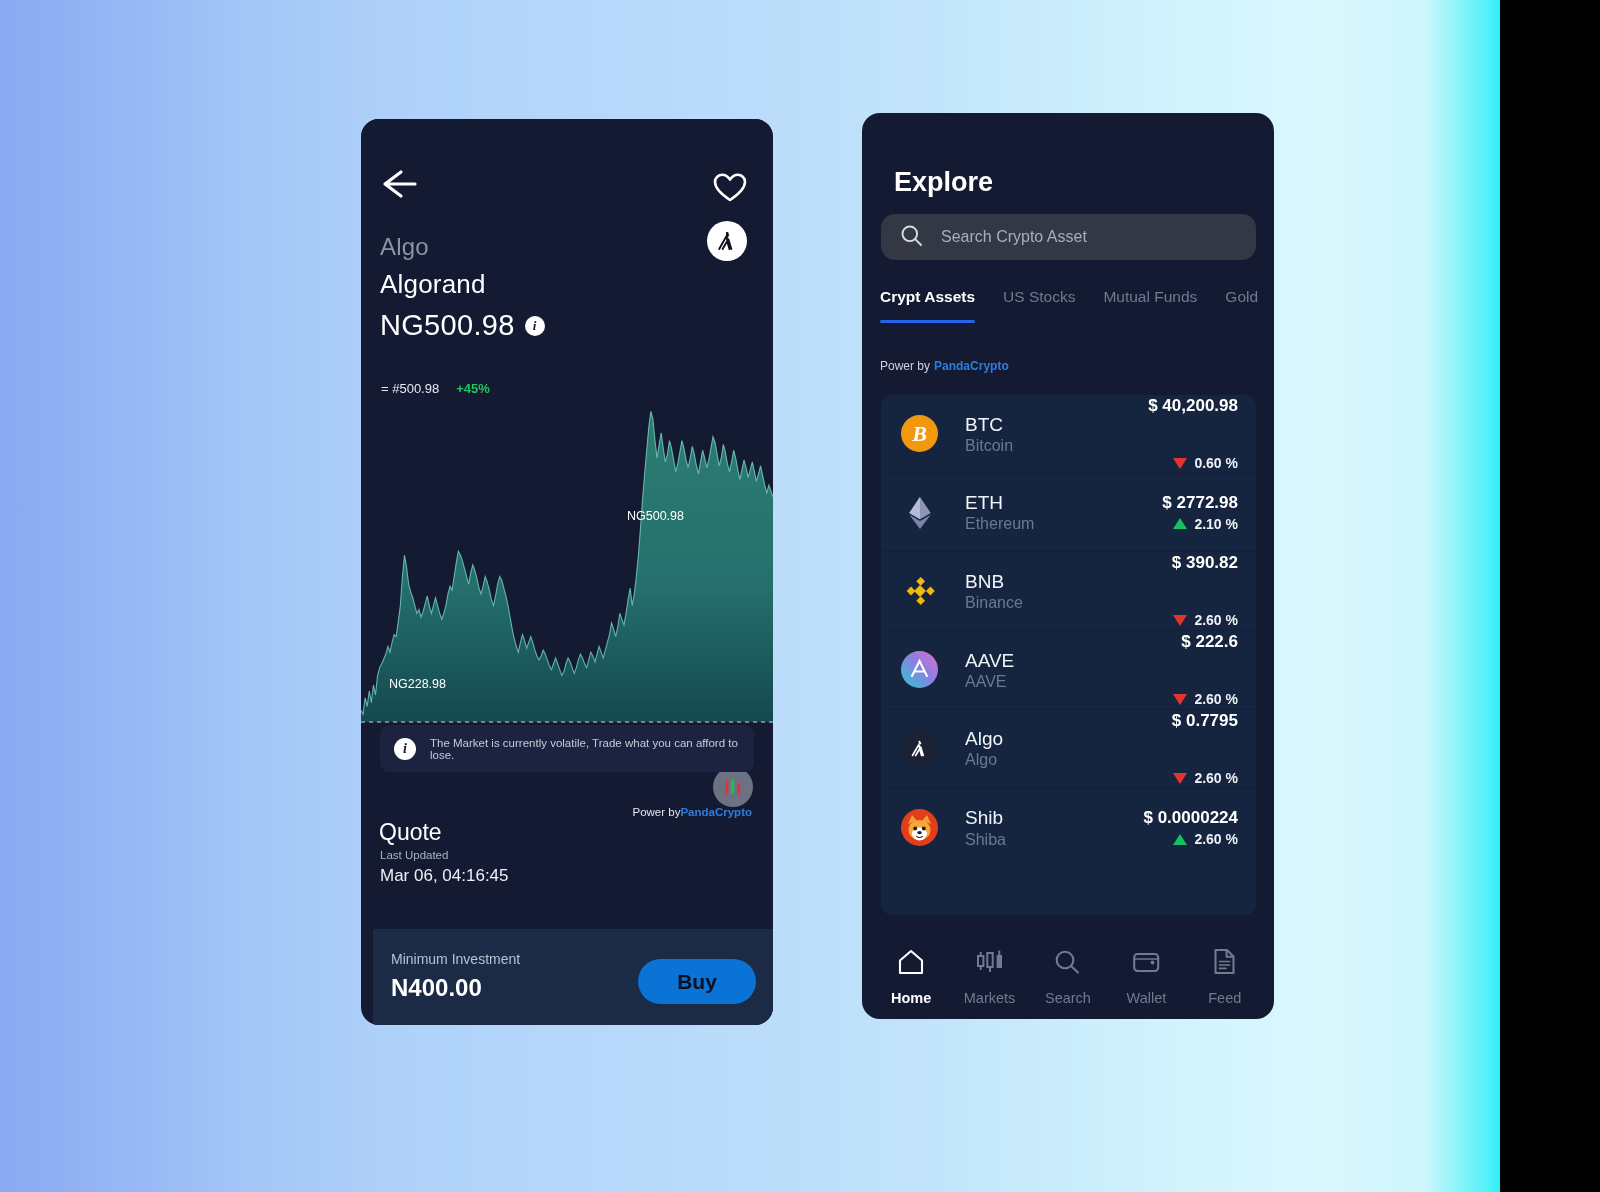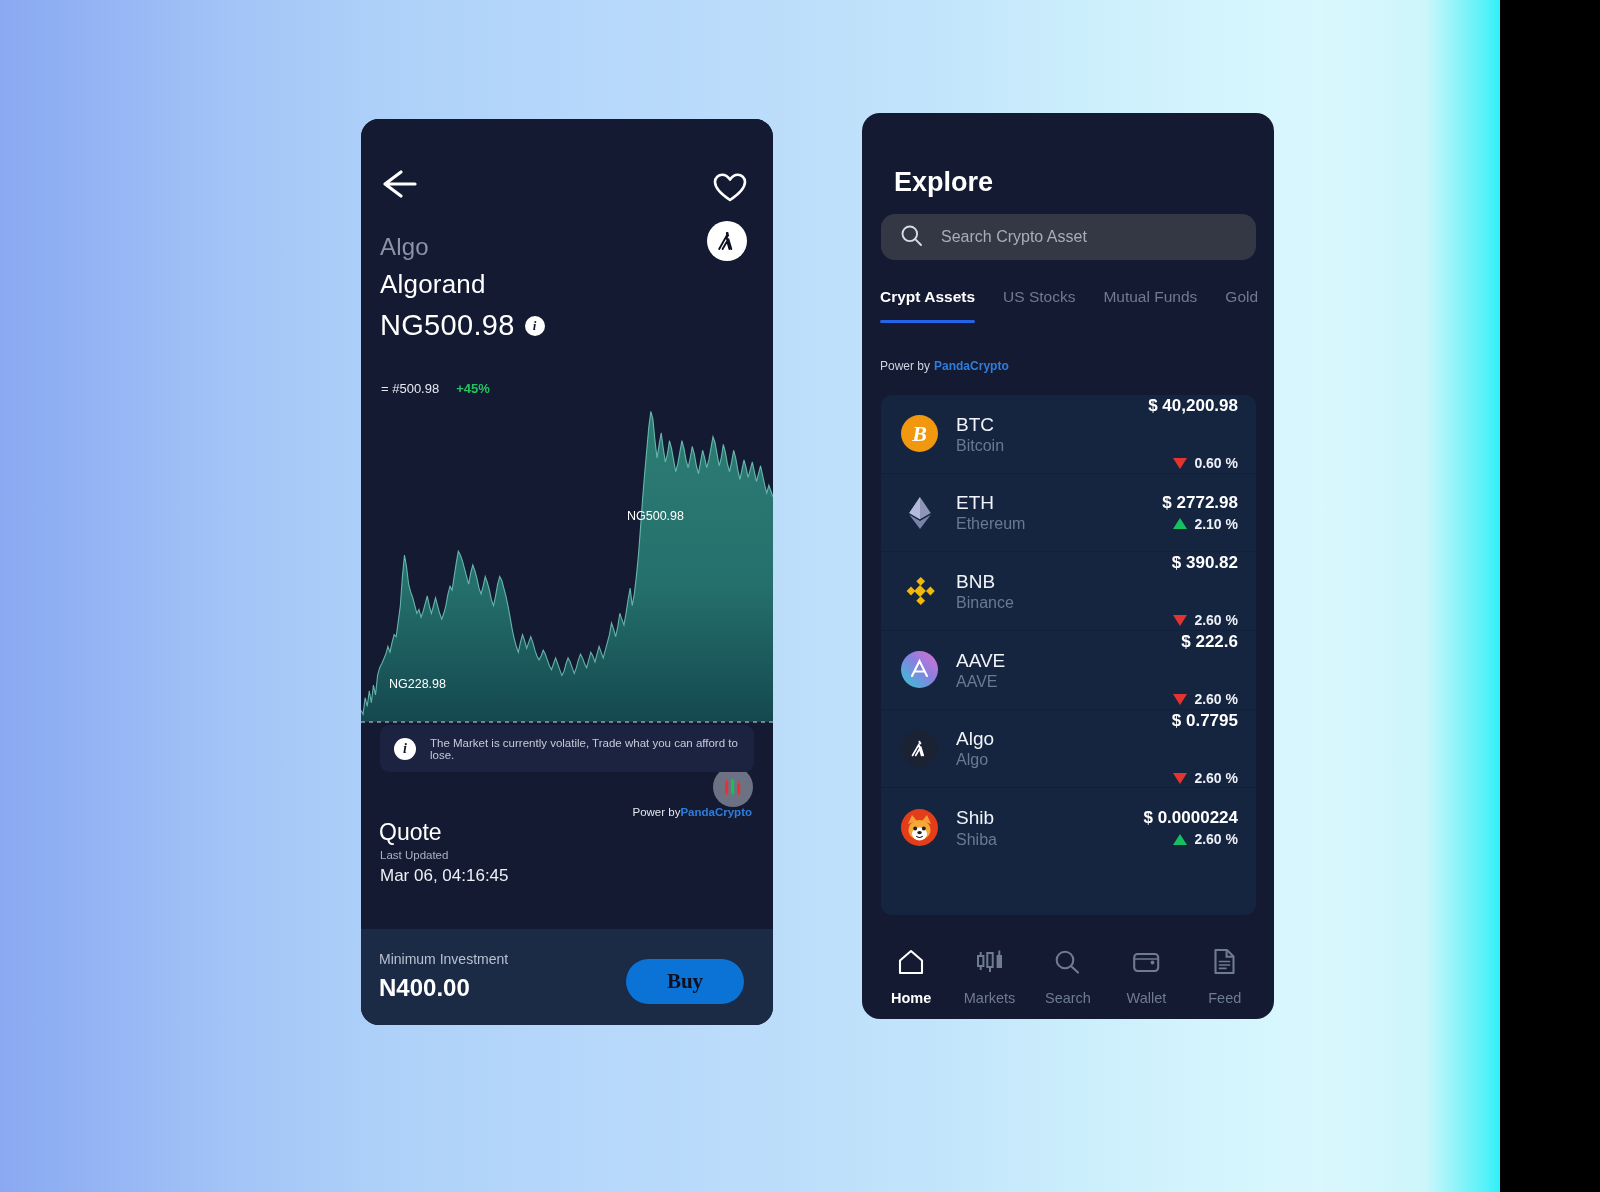--- a/index.html
+++ b/index.html
@@ -115,30 +115,30 @@
   .power-l {
     position:absolute; right:21px; top:687px; font-size:11.5px; color:#e3e7f0; white-space:nowrap;
   }
   .power-l b { color:#2f7ddb; }
 
   .quote-h { position:absolute; left:18px; top:700px; font-size:23px; color:#fff; }
   .quote-sub { position:absolute; left:19px; top:730px; font-size:11.5px; color:#aab1c4; }
   .quote-time { position:absolute; left:19px; top:747px; font-size:17px; color:#edf0f6; }
 
   .buy-bar {
-    position:absolute; left:0; top:810px; width:412px; height:96px;
+    position:absolute; left:12px; top:810px; width:412px; height:96px;
     background:#1b2a45;
   }
   .mi-lbl { position:absolute; left:18px; top:22px; font-size:14px; color:#b9c0d0; }
   .mi-val { position:absolute; left:18px; top:45px; font-size:24px; color:#fff; font-weight:bold; }
   .buy-btn {
     position:absolute; left:265px; top:30px; width:118px; height:45px;
     background:#0b72d6; border-radius:23px; border:none;
     color:#0d1020; font-size:21px; font-weight:bold; cursor:pointer;
-    font-family:Liberation Serif, serif;
+    font-family:Liberation Sans, sans-serif;
   }
 
   
   .explore-title { position:absolute; left:32px; top:54px; font-size:27px; color:#fff; font-weight:bold; }
 
   .search-box {
     position:absolute; left:19px; top:101px; width:375px; height:46px;
     background:#343845; border-radius:14px; display:flex; align-items:center; padding-left:19px; gap:18px;
     cursor:text;
   }
@@ -161,21 +161,21 @@
   .asset-card {
     position:absolute; left:19px; top:282px; width:375px; height:520px;
     background:#16253f; border-radius:11px; overflow:hidden;
   }
   .asset-row {
     height:78.7px; display:flex; align-items:center; padding:0 18px 0 20px;
     border-bottom:1px solid #11203a; cursor:pointer; position:relative;
   }
   .asset-row:last-child { border-bottom:none; }
   .a-ico { width:37px; height:37px; border-radius:50%; flex:none; display:flex; align-items:center; justify-content:center; }
-  .a-mid { margin-left:18px; flex:1; }
+  .a-mid { margin-left:27px; flex:1; }
   .a-sym { font-size:19px; color:#f1f4fa; line-height:1.22; }
   .a-nm  { font-size:16px; color:#6b7890; line-height:1.22; }
   .a-right { text-align:right; }
   .a-prc { font-size:17px; color:#fff; font-weight:bold; line-height:1.35; white-space:nowrap; }
   .a-chg { font-size:14px; font-weight:bold; line-height:1.35; display:flex; align-items:center; justify-content:flex-end; gap:7px; }
   .a-chg.down { color:#eef1f7;margin-top:36px; }
   .a-chg.up   { color:#eef1f7; }
   .tri { width:0; height:0; }
   .tri.down { border-left:7px solid transparent; border-right:7px solid transparent; border-top:11px solid #e3342f; }
   .tri.up   { border-left:7px solid transparent; border-right:7px solid transparent; border-bottom:11px solid #16c060; }

